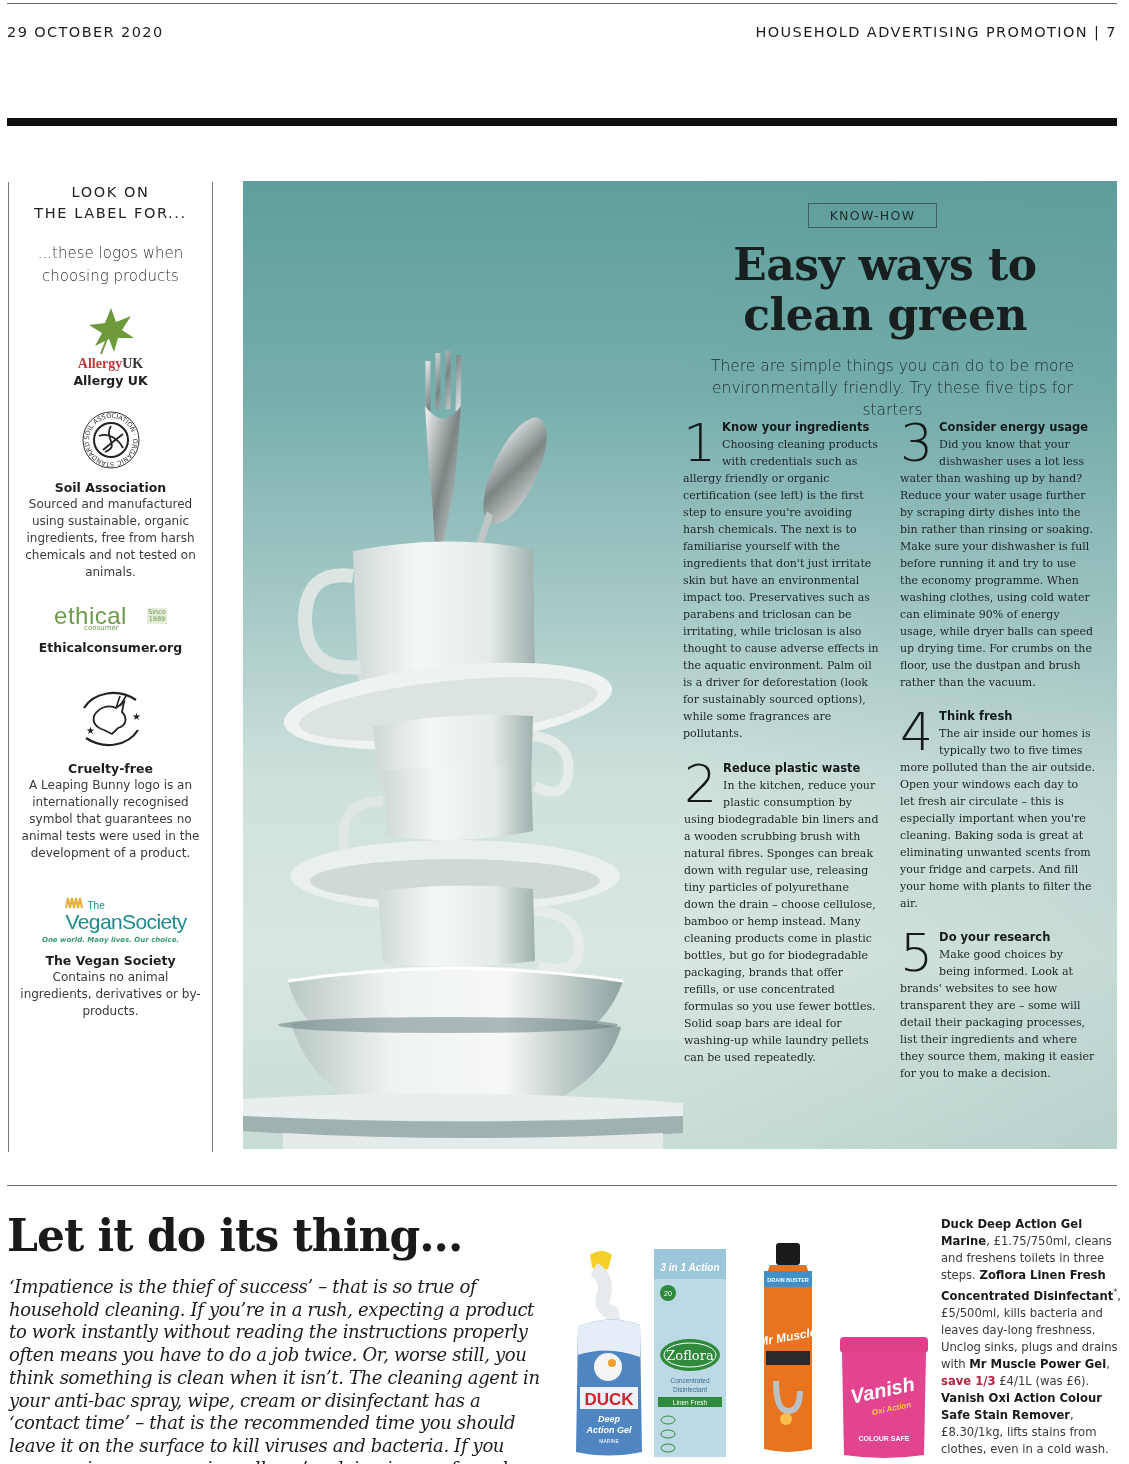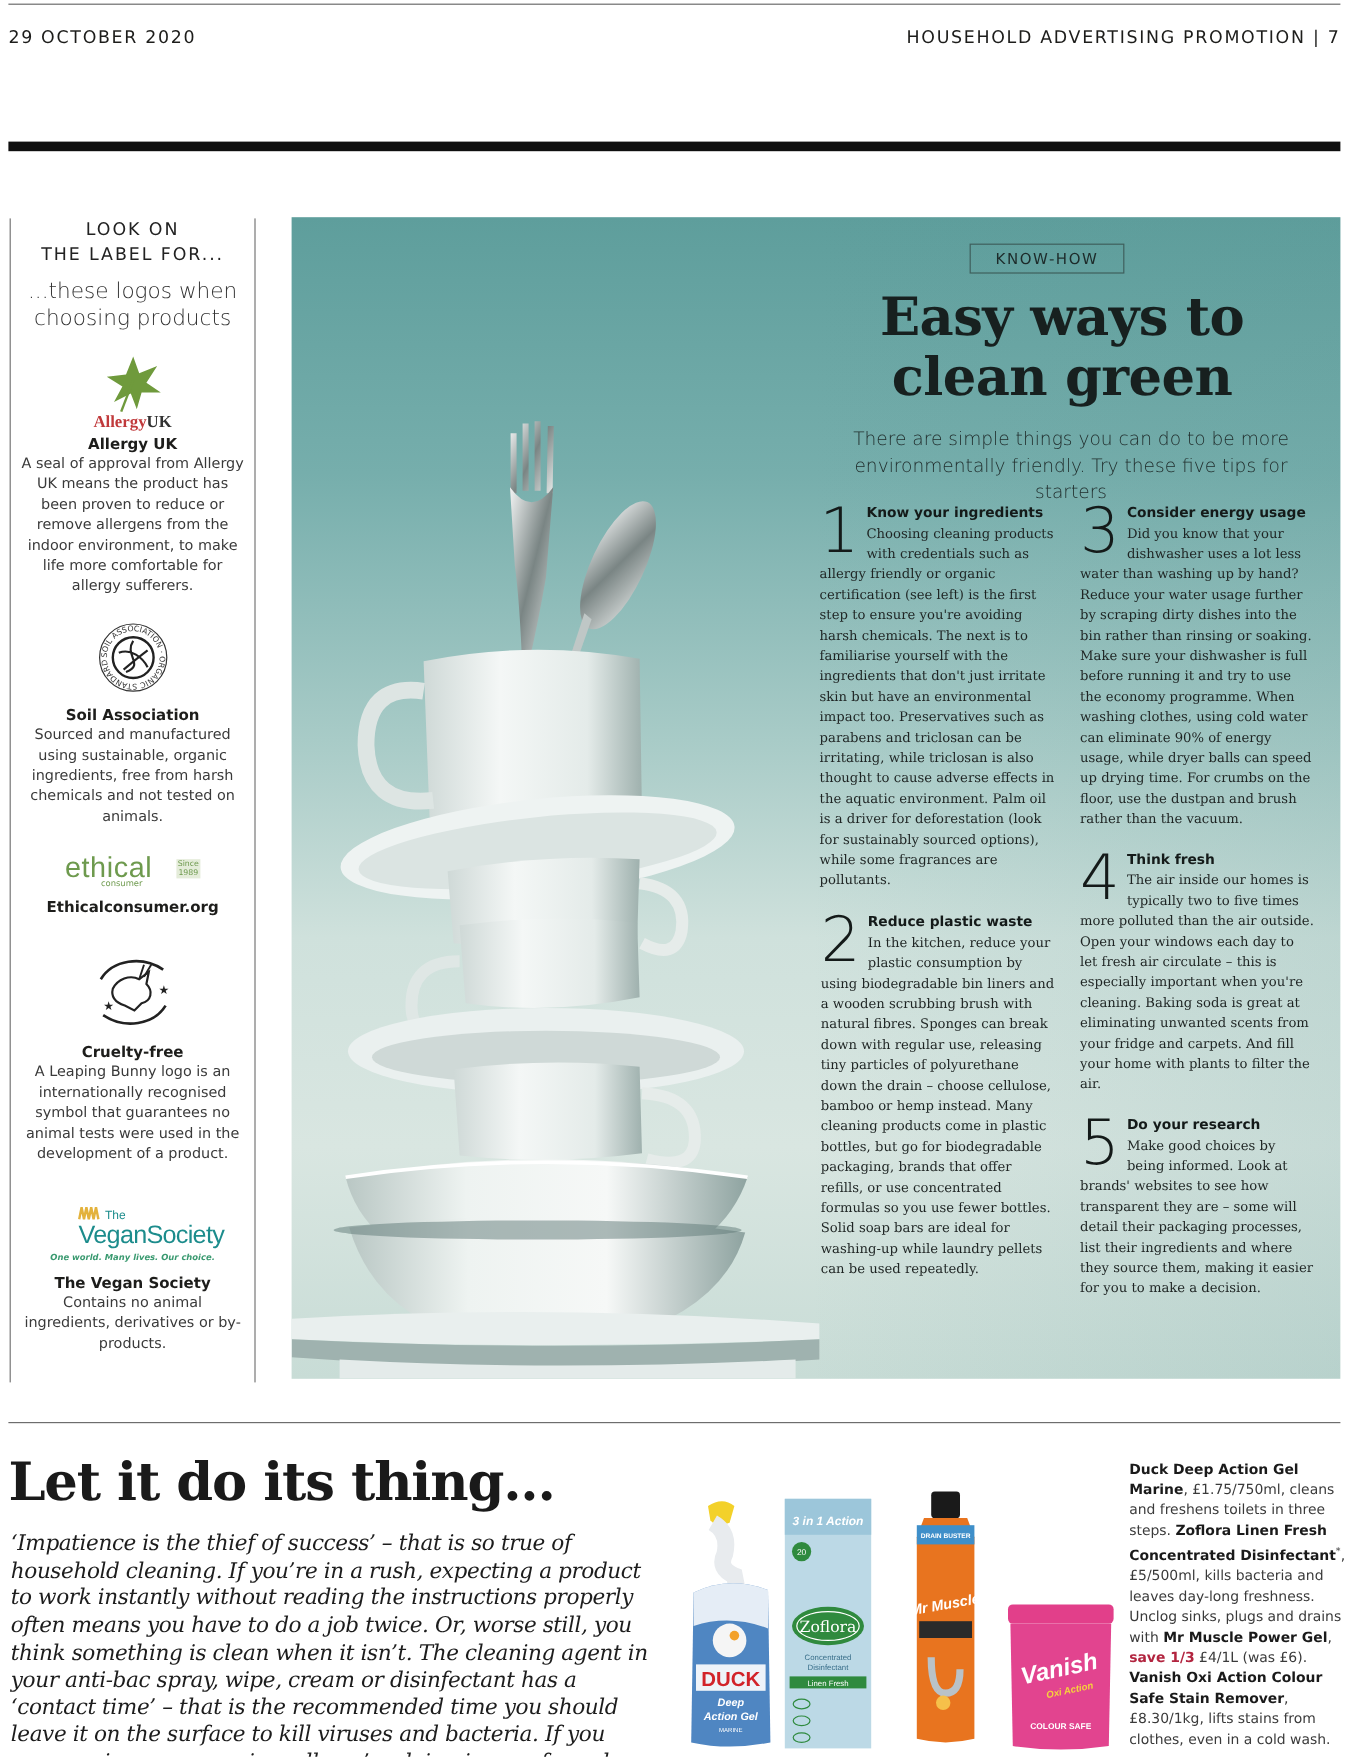--- a/index.html
+++ b/index.html
@@ -8,21 +8,21 @@
 
     .top-rule { position: absolute; left: 7px; top: 3px; width: 1110px; height: 1px; background: #6d6d6d; }
     .running-head { position: absolute; top: 24px; font-family: "DejaVu Sans", sans-serif; font-size: 14.5px; letter-spacing: 1.4px; color: #1d1d1b; }
     .running-head.left { left: 7px; }
     .running-head.right { right: 12px; }
     .thick-rule { position: absolute; left: 7px; top: 118px; width: 1110px; height: 8px; background: #0f0f0f; }
 
     
     .sidebar { position: absolute; left: 8px; top: 182px; width: 205px; height: 970px; border-left: 1px solid #777; border-right: 1px solid #777; text-align: center; }
     .sb-kicker { margin-top: 0px; font-size: 14.5px; letter-spacing: 1.6px; line-height: 21px; color: #222; }
-    .sb-intro { font-size: 18px; line-height: 23px; color: #333; margin-top: 7px; font-weight: 300; }
+    .sb-intro { font-size: 15px; line-height: 23px; color: #333; margin-top: 18px; font-weight: 300; }
     .sb-logo { display: flex; justify-content: center; align-items: center; }
     .sb-name { font-weight: bold; font-size: 12.5px; color: #1d1d1b; line-height: 17px; }
     .sb-desc { font-size: 12px; line-height: 17px; color: #3a3a3a; padding: 0 8px; }
 
     
     .hero { position: absolute; left: 243px; top: 181px; width: 874px; height: 968px; overflow: hidden;
       background: linear-gradient(180deg, #5e9e9c 0%, #76aeac 22%, #a8cbc7 45%, #cfe1dc 62%, #d9e6e1 80%, #c8dcd6 100%); }
     .hero-photo { position: absolute; left: 0; top: 0; width: 440px; height: 968px; }
     .hero-right-shade { position: absolute; left: 430px; top: 0; width: 444px; height: 968px;
       background: linear-gradient(90deg, rgba(255,255,255,0) 0%, rgba(90,150,148,0.15) 100%); }
@@ -70,21 +70,20 @@
     <div class="sb-logo" style="height:50px;">
       <svg width="48" height="50" viewBox="0 0 48 50">
         <path d="M24 2 L29 16 L44 10 L35 24 L47 32 L31 32 L27 46 L22 33 L8 40 L15 27 L2 19 L18 17 Z" fill="#6f9a3c"></path>
         <path d="M24 22 L14 48" stroke="#6f9a3c" stroke-width="2" fill="none"></path>
       </svg>
     </div>
     <div style="font-family:Liberation Serif, serif;font-weight:bold;font-size:14px;line-height:16px;">
       <span style="color:#c0393b;">Allergy</span><span style="color:#333;">UK</span>
     </div>
     <div class="sb-name">Allergy UK</div>
-    <div class="sb-desc">A seal of approval from Allergy UK means the product has been proven to reduce or remove allergens from the indoor environment, to make life more comfortable for allergy sufferers.</div>
   </div>
 
   <div style="margin-top:20px;">
     <div class="sb-logo" style="height:62px;">
       <svg width="60" height="60" viewBox="0 0 60 60">
         <circle cx="30" cy="30" r="28" fill="none" stroke="#333" stroke-width="1"></circle>
         <circle cx="30" cy="30" r="17" fill="none" stroke="#222" stroke-width="2"></circle>
         <path d="M30 16 C22 28, 40 36, 24 42 M18 26 C28 22, 38 30, 42 38 M42 24 C34 30, 22 40, 22 40" stroke="#222" stroke-width="1.8" fill="none"></path>
         <path id="sa-arc" d="M8 30 A22 22 0 1 1 52 30 A22 22 0 1 1 8 30" fill="none"></path>
         <text font-size="6.5" font-family="DejaVu Sans, sans-serif" fill="#333"><textPath href="#sa-arc">SOIL ASSOCIATION · ORGANIC STANDARD ·</textPath></text>

